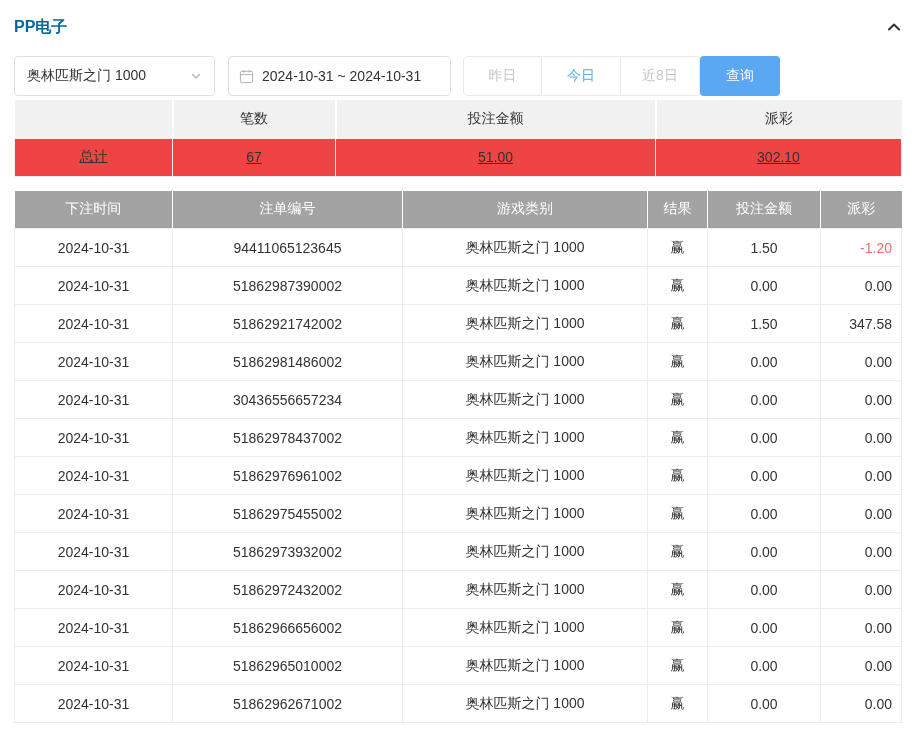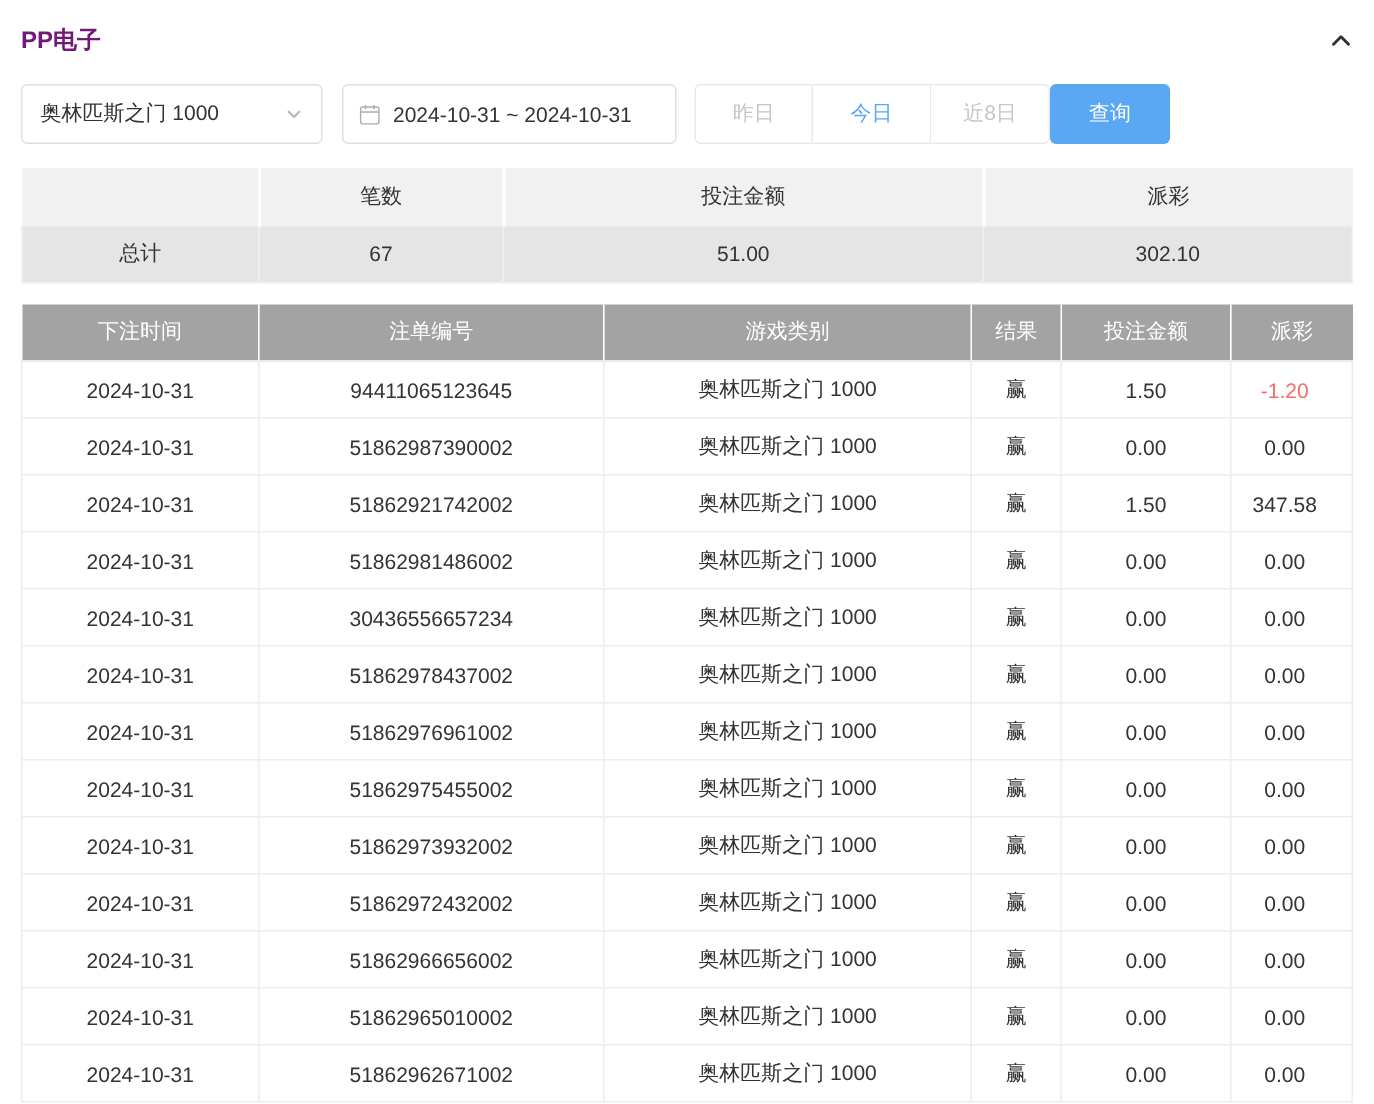--- a/index.html
+++ b/index.html
@@ -11,21 +11,21 @@
   html,body{background:#fff;}
   body{
     width:916px;height:736px;overflow:hidden;
     font-family:"Liberation Sans","DejaVu Sans",sans-serif;
     color:#333;font-size:14px;
   }
   .page{padding:10px 14px 0;}
 
   
   .panel-header{display:flex;align-items:center;justify-content:space-between;height:34px;}
-  .panel-title{font-size:16px;font-weight:700;color:#701a75;}
+  .panel-title{font-size:16px;font-weight:700;color:#0369a1;}
   .collapse-btn{display:flex;align-items:center;cursor:pointer;}
 
   
   .filters{display:flex;align-items:center;margin-top:12px;}
   .select-box{
     width:201px;height:40px;border:1px solid #dcdfe6;border-radius:4px;background:#fff;
     display:flex;align-items:center;justify-content:space-between;padding:0 12px;cursor:pointer;color:#333;
   }
   .date-box{
     width:223px;height:40px;border:1px solid #dcdfe6;border-radius:4px;background:#fff;
@@ -39,42 +39,43 @@
   .quick-btn:first-child{border-left-width:1px;border-radius:4px 0 0 4px;}
   .quick-btn:last-child{border-radius:0 4px 4px 0;}
   .quick-btn.active{color:var(--accent);}
   .search-btn{
     width:80px;height:40px;margin-left:0;background:var(--accent);color:#fff;
     border:none;border-radius:4px;font-size:14px;cursor:pointer;font-family:inherit;
   }
 
   
   table{width:100%;border-collapse:collapse;table-layout:fixed;font-size:14px;}
-  .summary-table{margin-top:16px;}
+  .summary-table{margin-top:4px;}
   .summary-table th{
     height:38px;background:#f1f1f1;color:#333;font-weight:400;text-align:center;
     border-right:2px solid #fff;
   }
   .summary-table th:last-child{border-right:none;}
   .summary-table td{
-    height:38px;text-align:center;color:#333;background:#e5e5e5;
+    height:38px;text-align:center;color:#333;background:#ef4444;
     border:1px solid #f0f0f0;
+    text-decoration:underline;
   }
 
   .records-table{margin-top:14px;}
   .records-table th{
     height:38px;background:var(--table-header-bg);color:#fff;font-weight:400;text-align:center;
     border-right:1px solid #fff;
   }
   .records-table th:last-child{border-right:none;}
   .records-table td{
     height:38px;text-align:center;color:#333;background:#fff;
     border:1px solid #ececec;
   }
-  .records-table td.payout{text-align:center;padding-right:9px;}
+  .records-table td.payout{text-align:right;padding-right:9px;}
   .records-table td.payout.neg{color:var(--negative);}
 </style>
 </head>
 <body>
 
 <div class="page">
 
   <div class="panel-header">
     <div class="panel-title">PP电子</div>
     <span class="collapse-btn">

